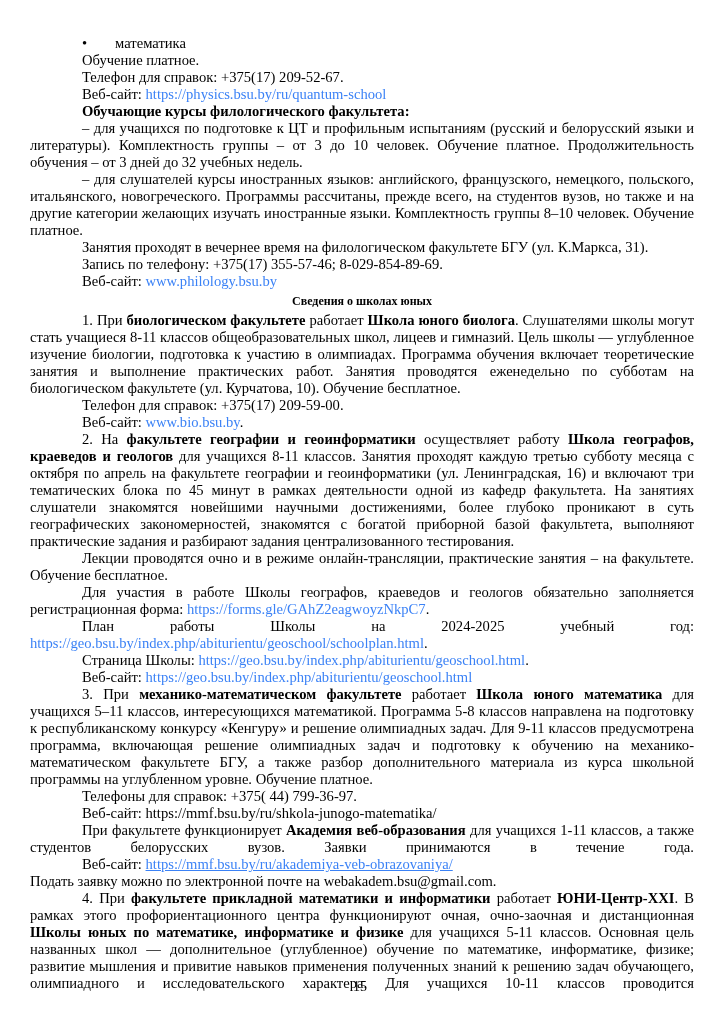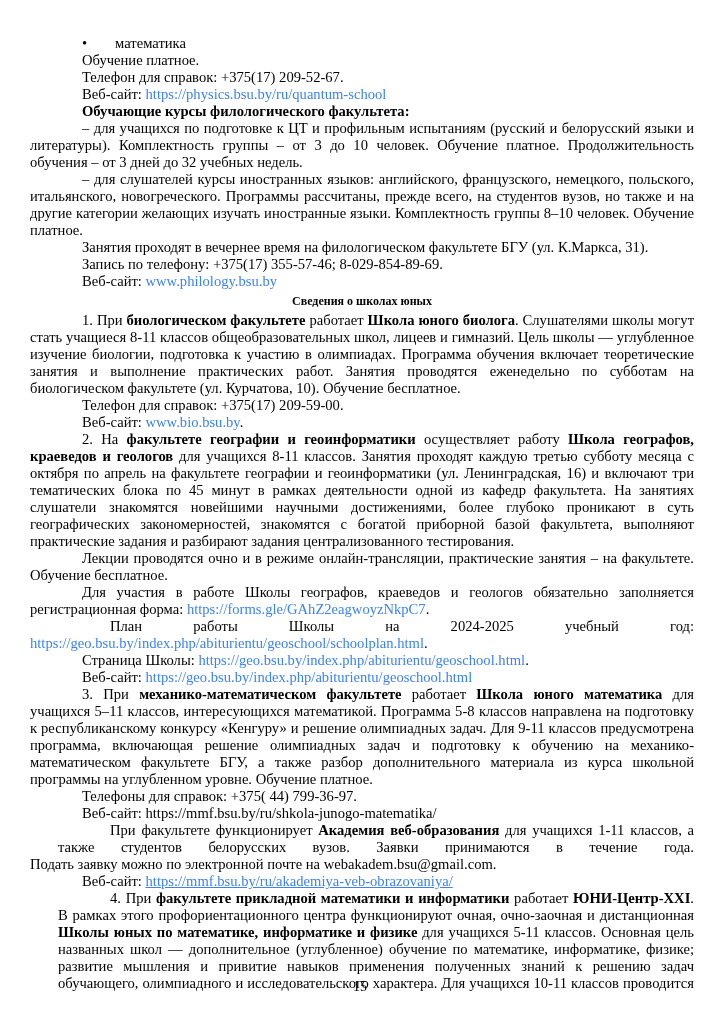--- a/index.html
+++ b/index.html
@@ -9,21 +9,21 @@
     background: #ffffff;
     font-family: "Liberation Serif", "DejaVu Serif", serif;
     font-size: 14.6px;
     line-height: 17px;
     color: #000000;
     overflow: hidden;
   }
   .content { position: absolute; left: 30px; top: 35px; width: 664px; }
   .para { text-align: justify; text-indent: 52px; margin: 0; }
   .para.no-indent { text-indent: 0; }
-  .para.stretch { text-align-last: justify; margin-left: 28px; }
+  .para.stretch { text-align-last: justify; }
   .heading {
     font-weight: bold; text-align: center;
     font-size: 12px; line-height: 19px;
     margin: 2px 0 1px 0;
   }
   .b { font-weight: bold; }
   a.link { color: #3b82f6; text-decoration: none; white-space: nowrap; cursor: pointer; }
   a.link.u { text-decoration: underline; }
   .bullet-spacer { display: inline-block; width: 28px; }
   .footer {
@@ -54,18 +54,18 @@
       <div class="para"><span>Лекции проводятся очно и в режиме онлайн-трансляции, практические занятия – на факультете. Обучение бесплатное.</span></div>
       <div class="para"><span>Для участия в работе Школы географов, краеведов и геологов обязательно заполняется регистрационная форма: </span><a class="link">https://forms.gle/GAhZ2eagwoyzNkpC7</a><span>.</span></div>
       <div class="para stretch"><span>План работы Школы на 2024-2025 учебный год:</span></div>
       <div class="para no-indent"><a class="link">https://geo.bsu.by/index.php/abiturientu/geoschool/schoolplan.html</a><span>.</span></div>
       <div class="para"><span>Страница Школы: </span><a class="link">https://geo.bsu.by/index.php/abiturientu/geoschool.html</a><span>.</span></div>
       <div class="para"><span>Веб-сайт: </span><a class="link">https://geo.bsu.by/index.php/abiturientu/geoschool.html</a></div>
       <div class="para"><span>3. При </span><span class="b">механико-математическом факультете</span><span> работает </span><span class="b">Школа юного математика</span><span> для учащихся 5–11 классов, интересующихся математикой. Программа 5-8 классов направлена на подготовку к республиканскому конкурсу «Кенгуру» и решение олимпиадных задач. Для 9-11 классов предусмотрена программа, включающая решение олимпиадных задач и подготовку к обучению на механико-математическом факультете БГУ, а также разбор дополнительного материала из курса школьной программы на углубленном уровне. Обучение платное.</span></div>
       <div class="para"><span>Телефоны для справок: +375( 44) 799-36-97.</span></div>
       <div class="para"><span>Веб-сайт: https://mmf.bsu.by/ru/shkola-junogo-matematika/</span></div>
       <div class="para stretch"><span>При факультете функционирует </span><span class="b">Академия веб-образования</span><span> для учащихся 1-11 классов, а также студентов белорусских вузов. Заявки принимаются в течение года.</span></div>
+      <div class="para"><span>Веб-сайт: </span><a class="link u">https://mmf.bsu.by/ru/akademiya-veb-obrazovaniya/</a></div>
       <div class="para no-indent"><span>Подать заявку можно по электронной почте на webakadem.bsu@gmail.com.</span></div>
-      <div class="para"><span>Веб-сайт: </span><a class="link u">https://mmf.bsu.by/ru/akademiya-veb-obrazovaniya/</a></div>
       <div class="para stretch"><span>4. При </span><span class="b">факультете прикладной математики и информатики</span><span> работает </span><span class="b">ЮНИ-Центр-XXI</span><span>. В рамках этого профориентационного центра функционируют очная, очно-заочная и дистанционная </span><span class="b">Школы юных по математике, информатике и физике</span><span> для учащихся 5-11 классов. Основная цель названных школ — дополнительное (углубленное) обучение по математике, информатике, физике; развитие мышления и привитие навыков применения полученных знаний к решению задач обучающего, олимпиадного и исследовательского характера. Для учащихся 10-11 классов проводится</span></div>
     </div>
   <div class="footer">15</div>
 </div>
 
 </body></html>

